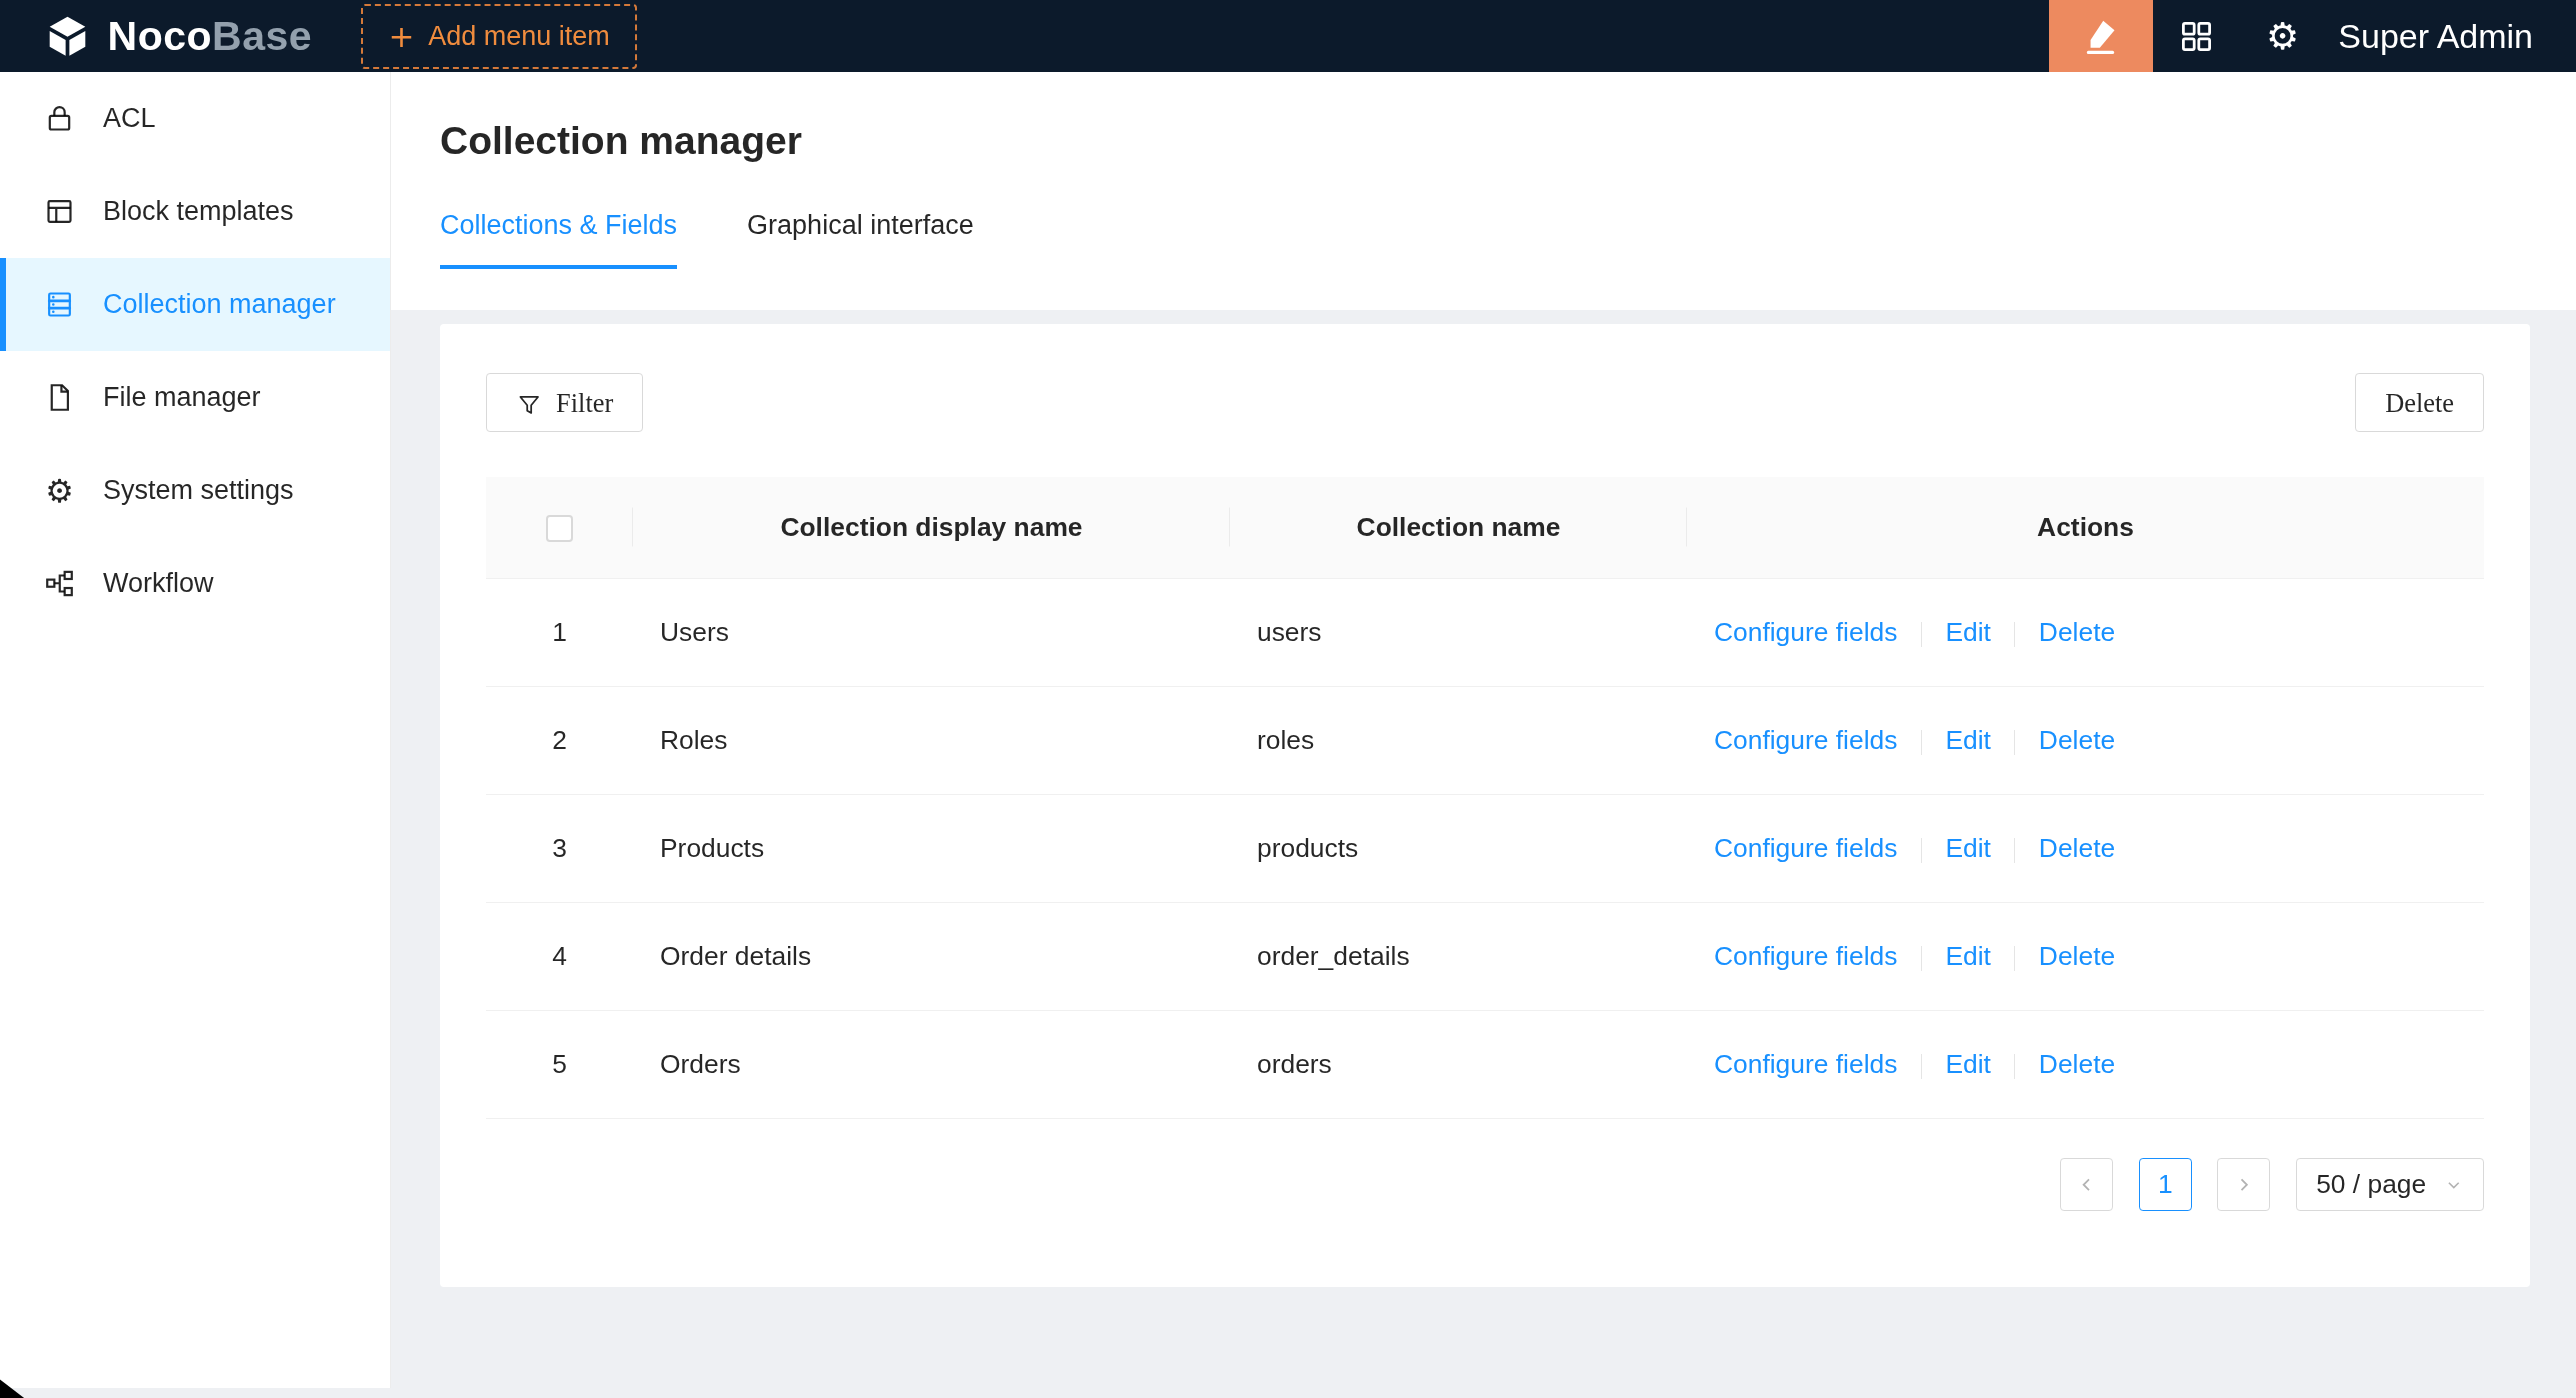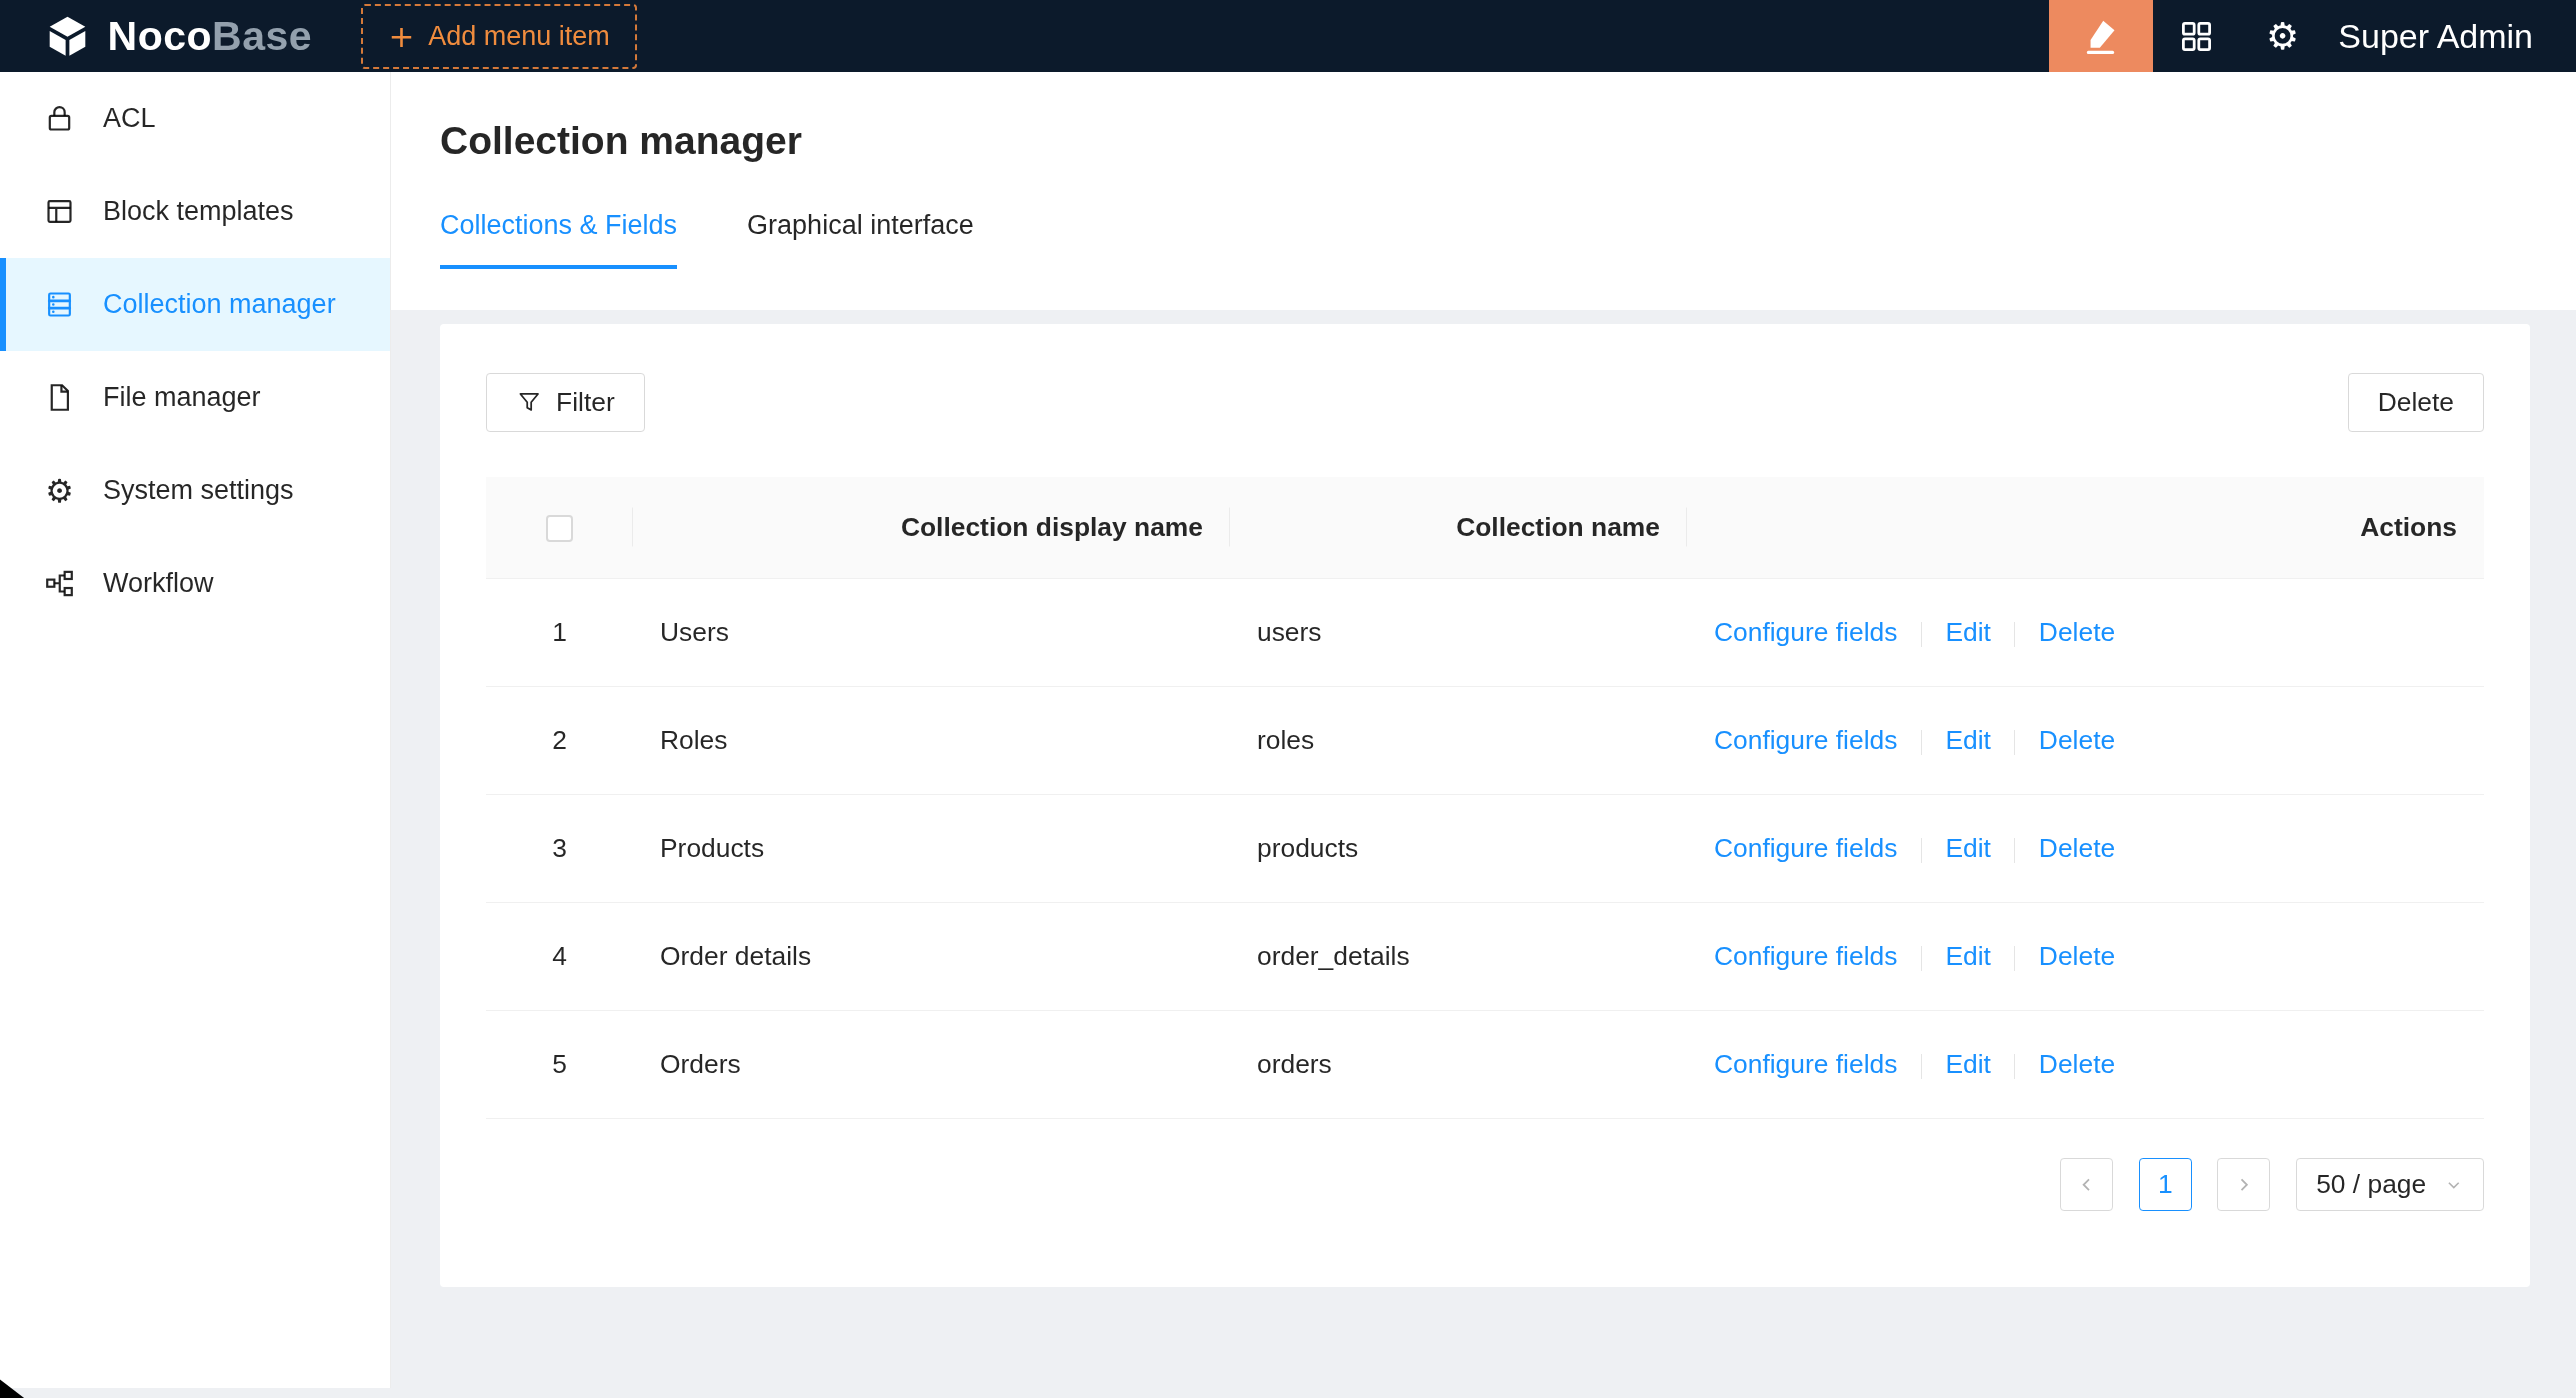--- a/index.html
+++ b/index.html
@@ -45,29 +45,29 @@
   .tab{font-size:27px;padding-bottom:28px;position:relative;cursor:pointer;white-space:nowrap}
   .tab.active{color:#1890ff}
   .tab.active::after{content:"";position:absolute;left:0;right:0;bottom:0;height:3.9px;background:#1890ff}
   
   .content{flex:1;background:#eef0f3;padding:13.7px 46px 0 49px}
   .card{background:#fff;border-radius:3.9px;padding:49px 46px 76px}
   .toolbar{display:flex;align-items:center;margin-bottom:45px}
   .toolbar-right{margin-left:auto;display:flex;gap:21.5px}
   .btn{
     height:59px;border:1px solid #d9d9d9;background:#fff;border-radius:3.9px;
-    padding:12px 29px;font-size:26.4px;display:inline-flex;align-items:center;gap:13.7px;
-    color:rgba(0,0,0,.85);cursor:pointer;font-family:Liberation Sans, sans-serif;white-space:nowrap
+    padding:12px 29px;font-size:26.4px;display:inline-flex;align-items:flex-end;gap:13.7px;
+    color:rgba(0,0,0,.85);cursor:pointer;font-family:Liberation Serif, serif;white-space:nowrap
   }
   .btn svg{width:26.4px;height:26.4px;stroke:currentColor;fill:none;stroke-width:1.6}
   .btn-primary{background:#1890ff;border-color:#1890ff;color:#fff}
   
   table{width:100%;border-collapse:collapse;font-size:26.4px}
   thead th{
-    background:#fafafa;height:102px;font-weight:bold;text-align:right;
+    background:#fafafa;height:102px;font-weight:bold;text-align:center;
     padding:0 27px;position:relative;border-bottom:1px solid #f0f0f0
   }
   thead th:not(:last-child)::after{
     content:"";position:absolute;right:0;top:50%;transform:translateY(-50%);
     width:1px;height:39px;background:rgba(0,0,0,.06)
   }
   th.col-idx,td.col-idx{width:147px;text-align:center;padding:0}
   th.col-display{width:597px}
   th.col-name{width:457px}
   tbody td{height:108px;border-bottom:1px solid #f0f0f0;padding:0 27px}

